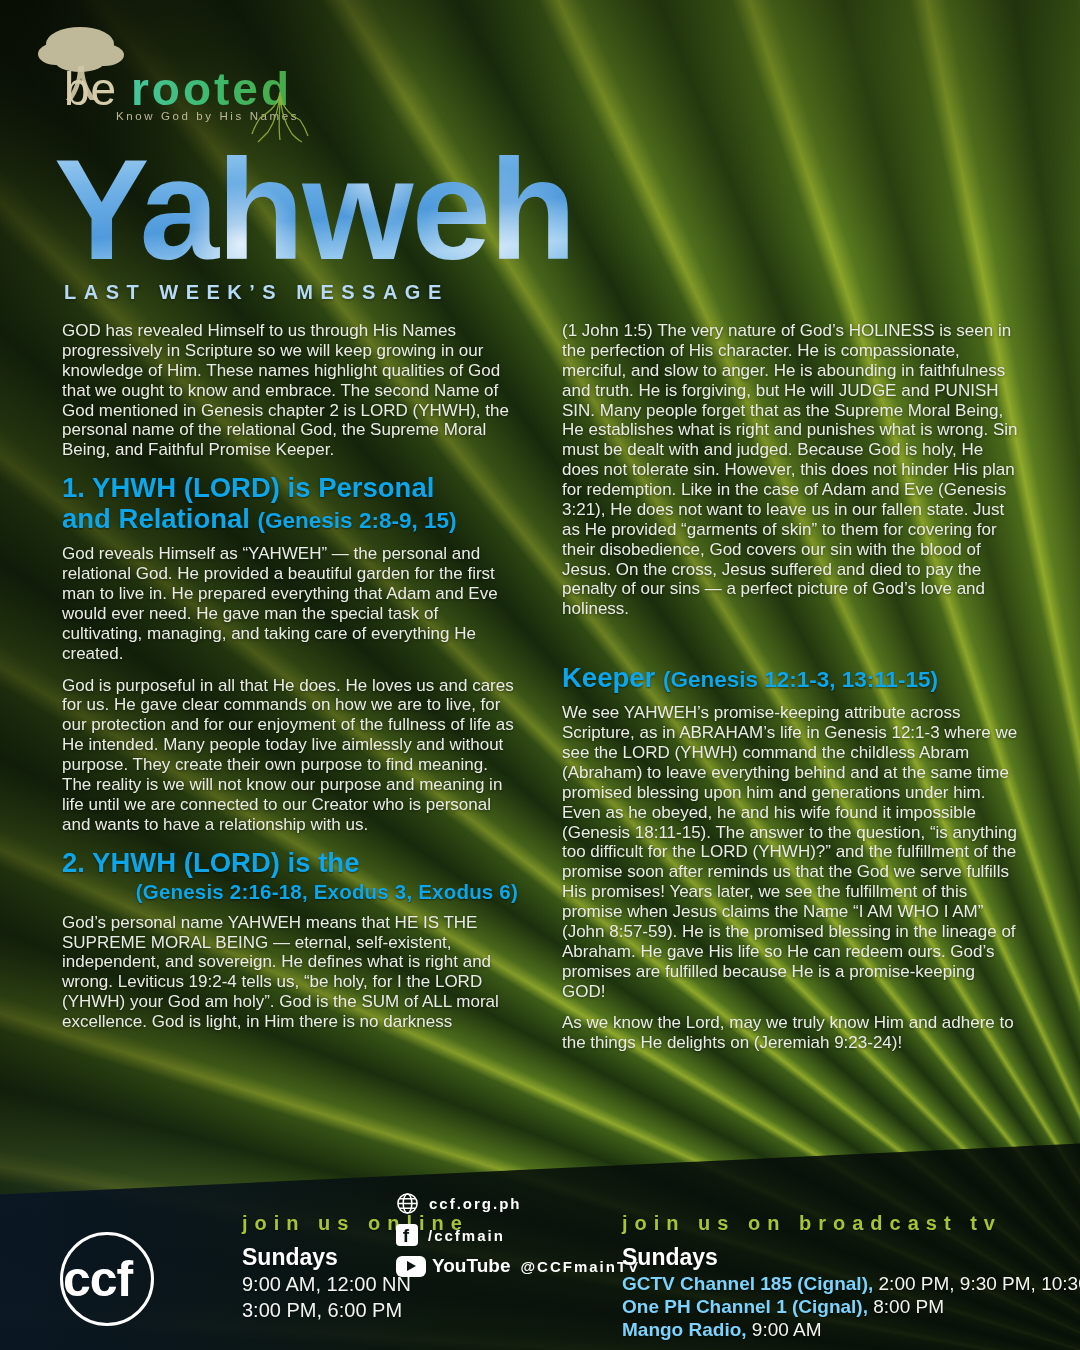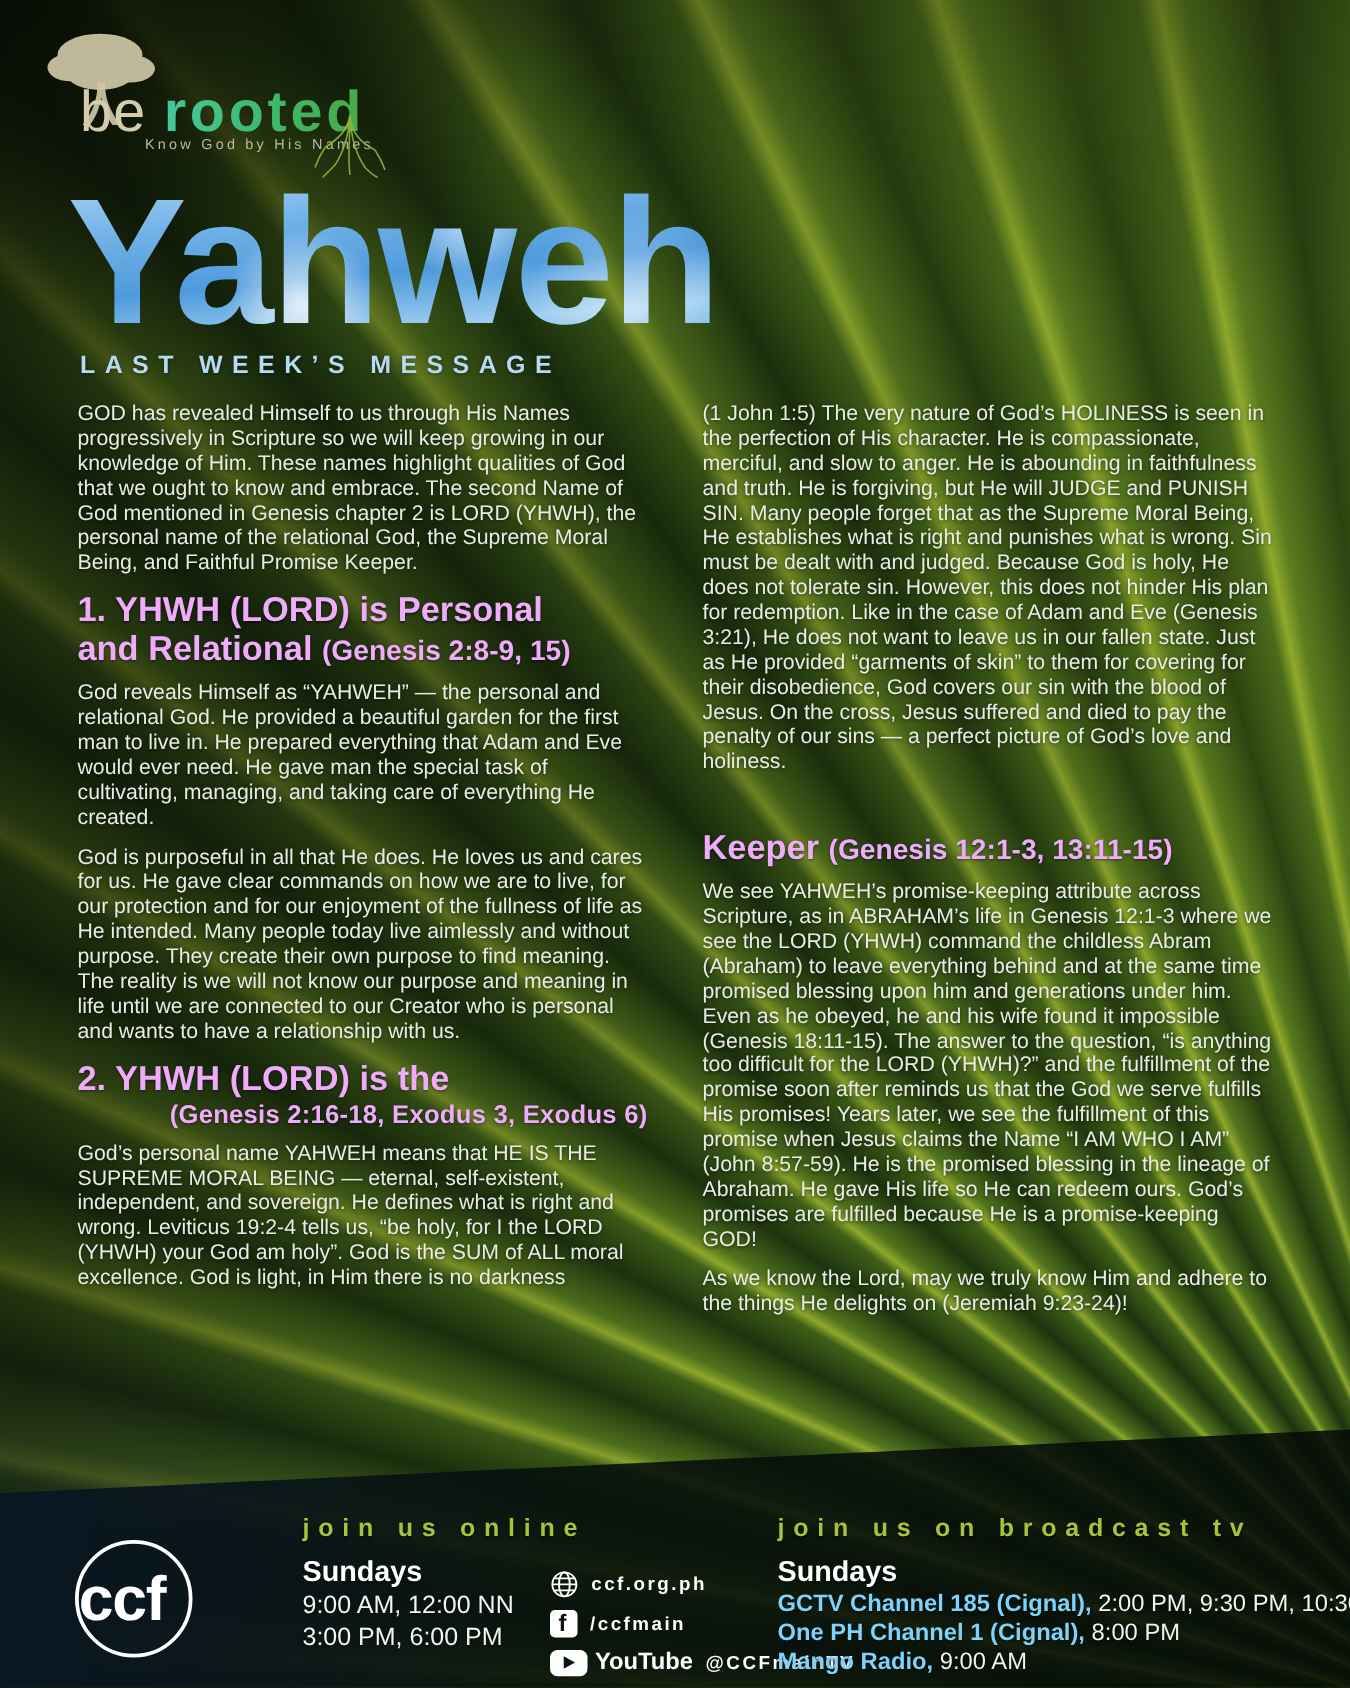--- a/index.html
+++ b/index.html
@@ -59,36 +59,36 @@
     font-size:20px;font-weight:700;letter-spacing:7.5px;color:#b7daf4;
     text-shadow:0 1px 3px rgba(0,0,0,.4);
   }
   
   .columns{position:absolute;left:62px;top:321px;width:956px;display:flex;gap:44px;}
   .col{width:456px;}
   .col p{
     margin:0 0 12px;font-size:17px;line-height:1.17;color:#e9ece5;
     text-shadow:0 1px 3px rgba(0,0,0,.5);
   }
-  .sec{margin:6px 0 10px;line-height:1.13;color:#f0abfc;font-weight:700;font-size:27.5px;
+  .sec{margin:6px 0 10px;line-height:1.13;color:#0ea5e9;font-weight:700;font-size:27.5px;
        text-shadow:0 1px 3px rgba(0,0,0,.35);}
   .sec .ref{font-size:22.5px;}
   .sec .refline{display:block;font-size:20.5px;letter-spacing:.2px;margin-top:2px;text-align:right;}
   
   .ccf-logo{
     position:absolute;left:60px;top:1232px;width:88px;height:88px;border:3.5px solid #ffffff;
     border-radius:50%;display:flex;align-items:center;justify-content:flex-start;
     color:#fff;font-weight:700;font-size:50px;letter-spacing:-1px;
   }
   .f-green{font-size:20px;font-weight:700;letter-spacing:7px;color:#a6c438;white-space:nowrap;
            text-shadow:0 1px 2px rgba(0,0,0,.5);}
   .f-online{position:absolute;left:242px;top:1212px;color:#fff;}
   .f-day{font-size:23px;font-weight:700;margin-top:9px;}
   .f-times{font-size:20px;line-height:1.18;margin-top:2px;color:#f2f4f0;}
-  .f-socials{position:absolute;left:396px;top:1256px;margin-left:44px;}
+  .f-socials{position:absolute;left:396px;top:1192px;}
   .s-row{display:flex;align-items:center;gap:10px;margin-bottom:9px;color:#fff;
          font-size:15px;font-weight:700;letter-spacing:2px;white-space:nowrap;}
   .fb-badge{width:22px;height:22px;border-radius:4px;background:#fff;color:#0b1410;
             display:flex;align-items:flex-end;justify-content:center;
             font-weight:700;font-size:19px;line-height:20px;overflow:hidden;}
   .yt-badge{width:30px;height:21px;border-radius:6px;background:#fff;position:relative;}
   .yt-badge::after{content:"";position:absolute;left:11px;top:5.5px;border-left:9px solid #0b1410;
             border-top:5px solid transparent;border-bottom:5px solid transparent;}
   .yt-word{font-size:19px;letter-spacing:0;margin-left:-4px;}
   .f-broadcast{position:absolute;left:622px;top:1212px;color:#fff;}

